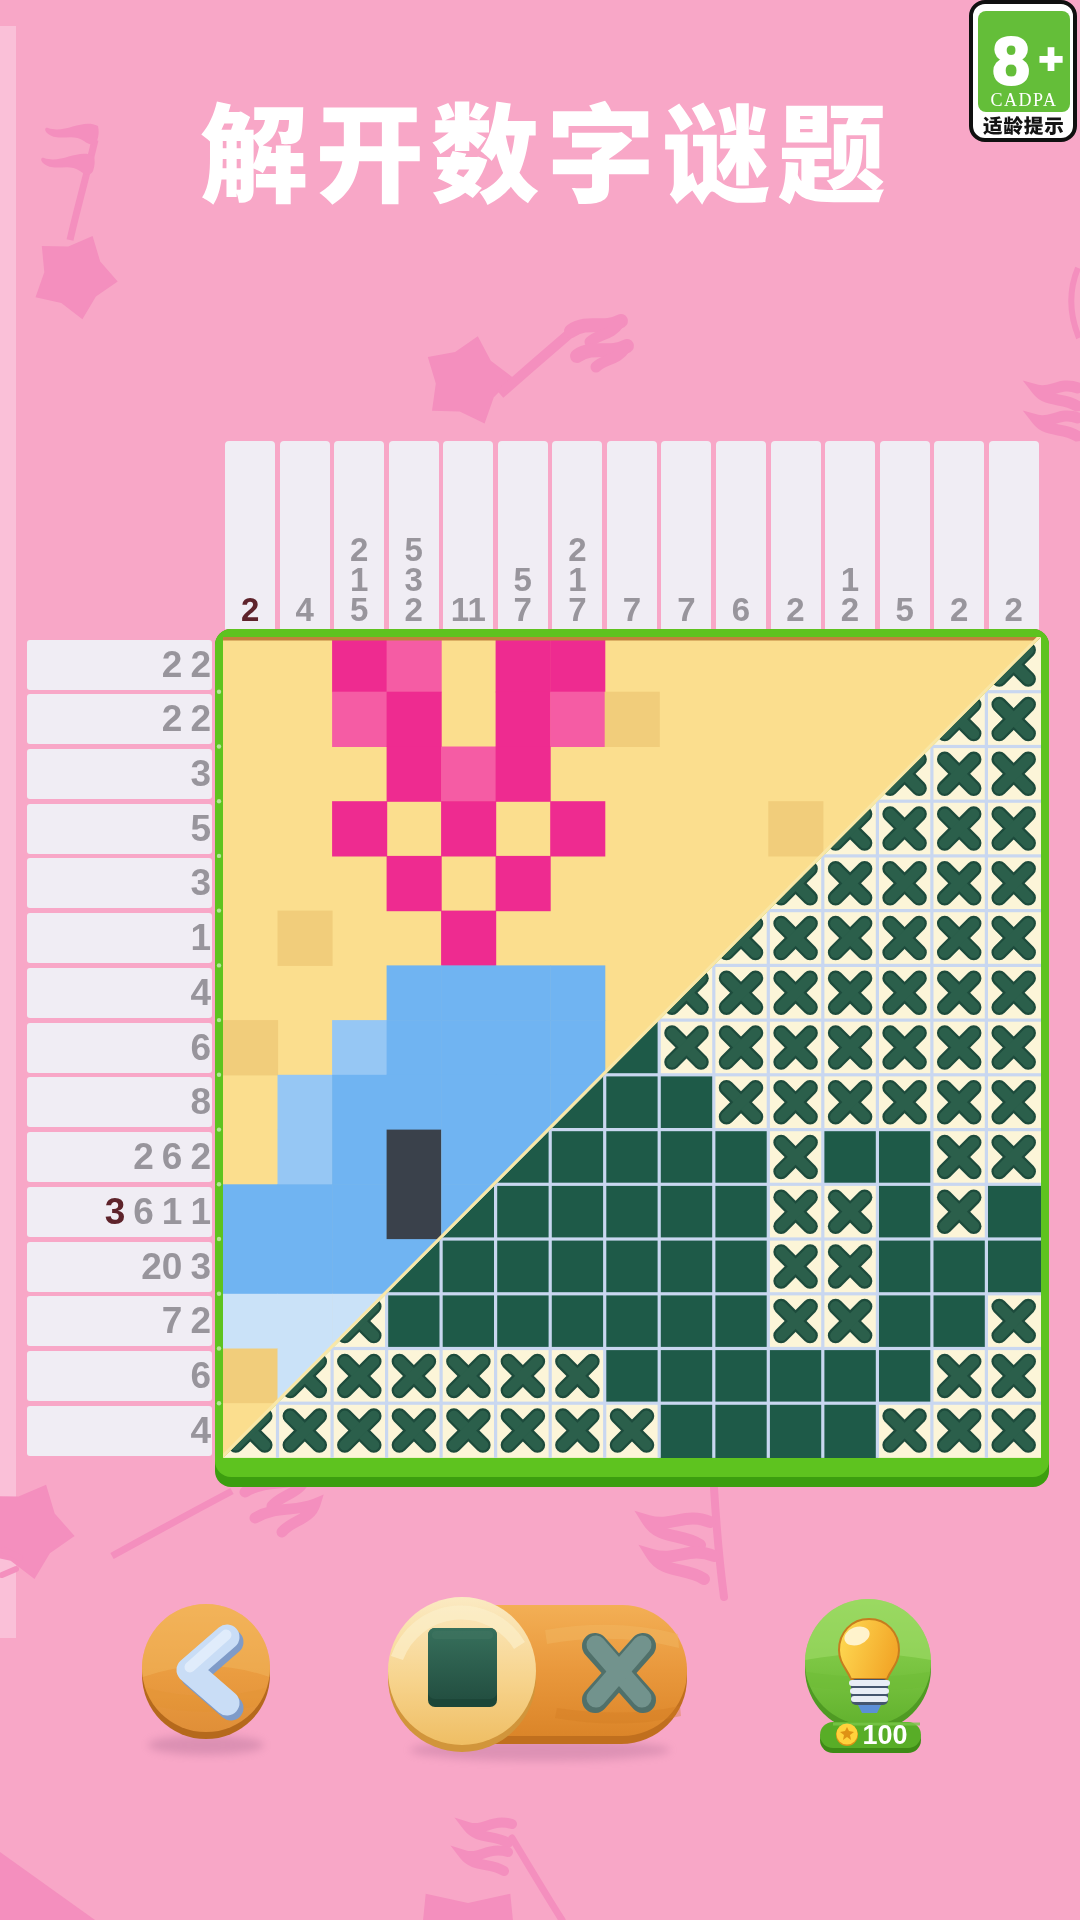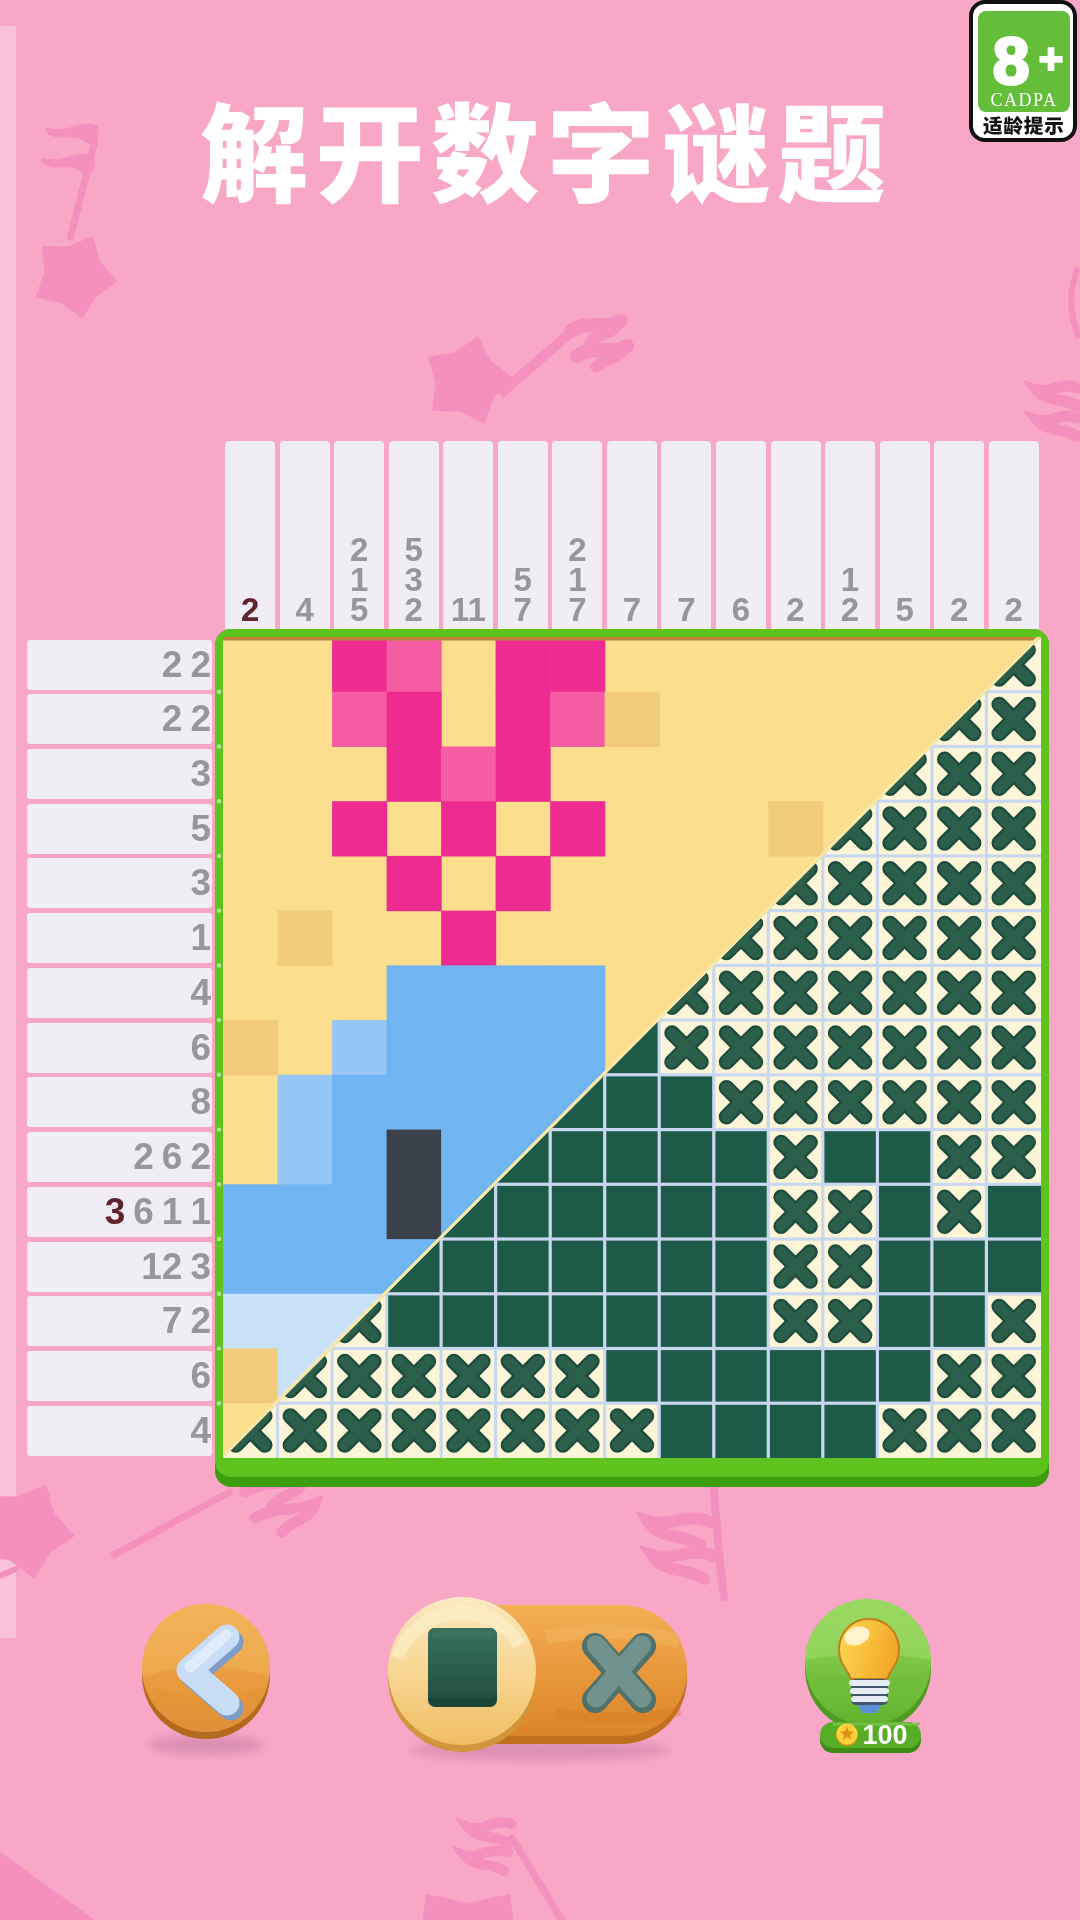--- a/index.html
+++ b/index.html
@@ -208,21 +208,21 @@
       <span>6</span>
       <span>2</span>
     </div>
 <div class="rstrip" style="top:1186.8px;">
       <span style="color:#5E232B">3</span>
       <span>6</span>
       <span>1</span>
       <span>1</span>
     </div>
 <div class="rstrip" style="top:1241.5px;">
-      <span>12</span>
+      <span>20</span>
       <span>3</span>
     </div>
 <div class="rstrip" style="top:1296.3px;">
       <span>7</span>
       <span>2</span>
     </div>
 <div class="rstrip" style="top:1351.0px;">
       <span>6</span>
     </div>
 <div class="rstrip" style="top:1405.7px;">

